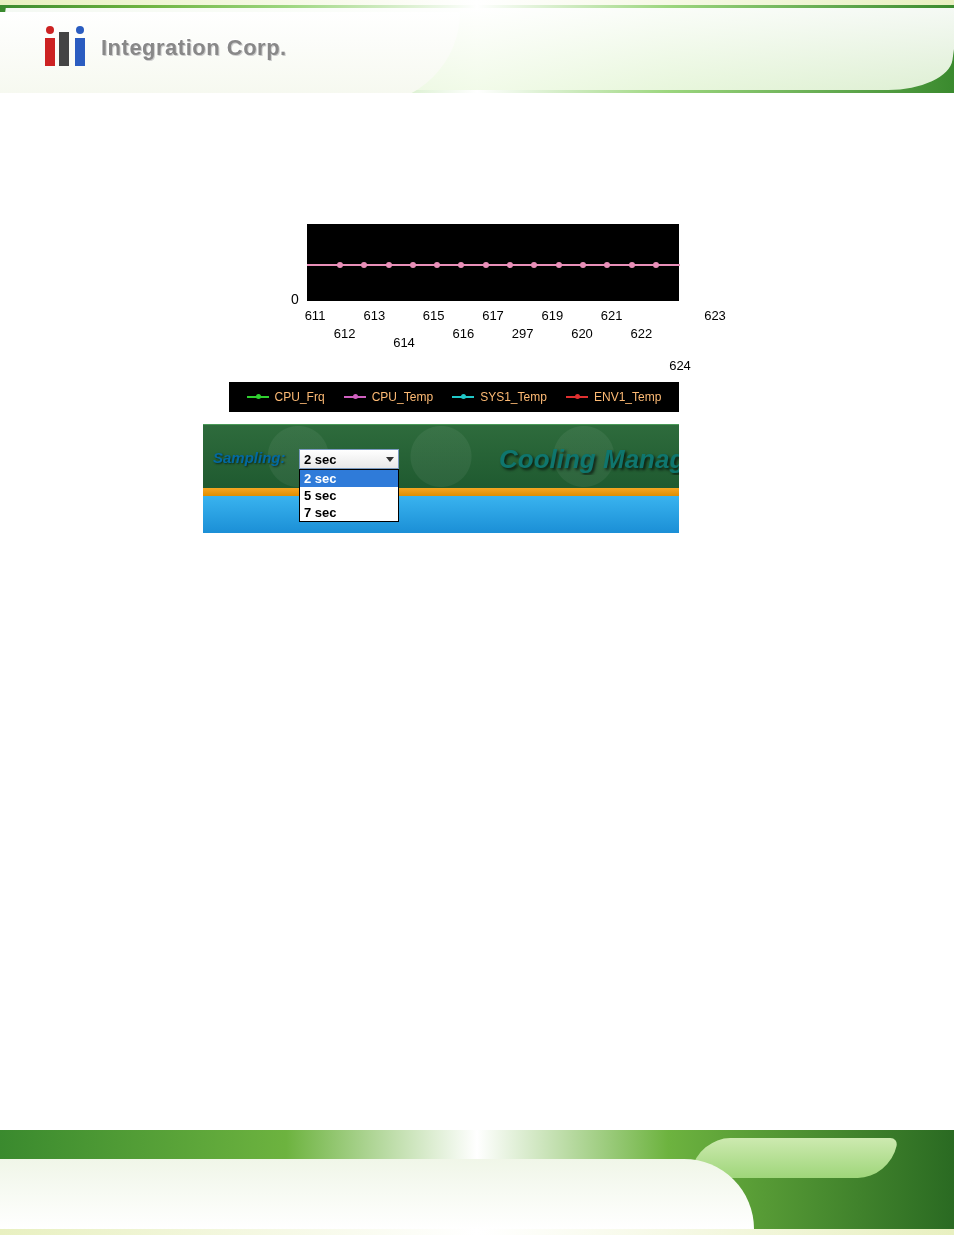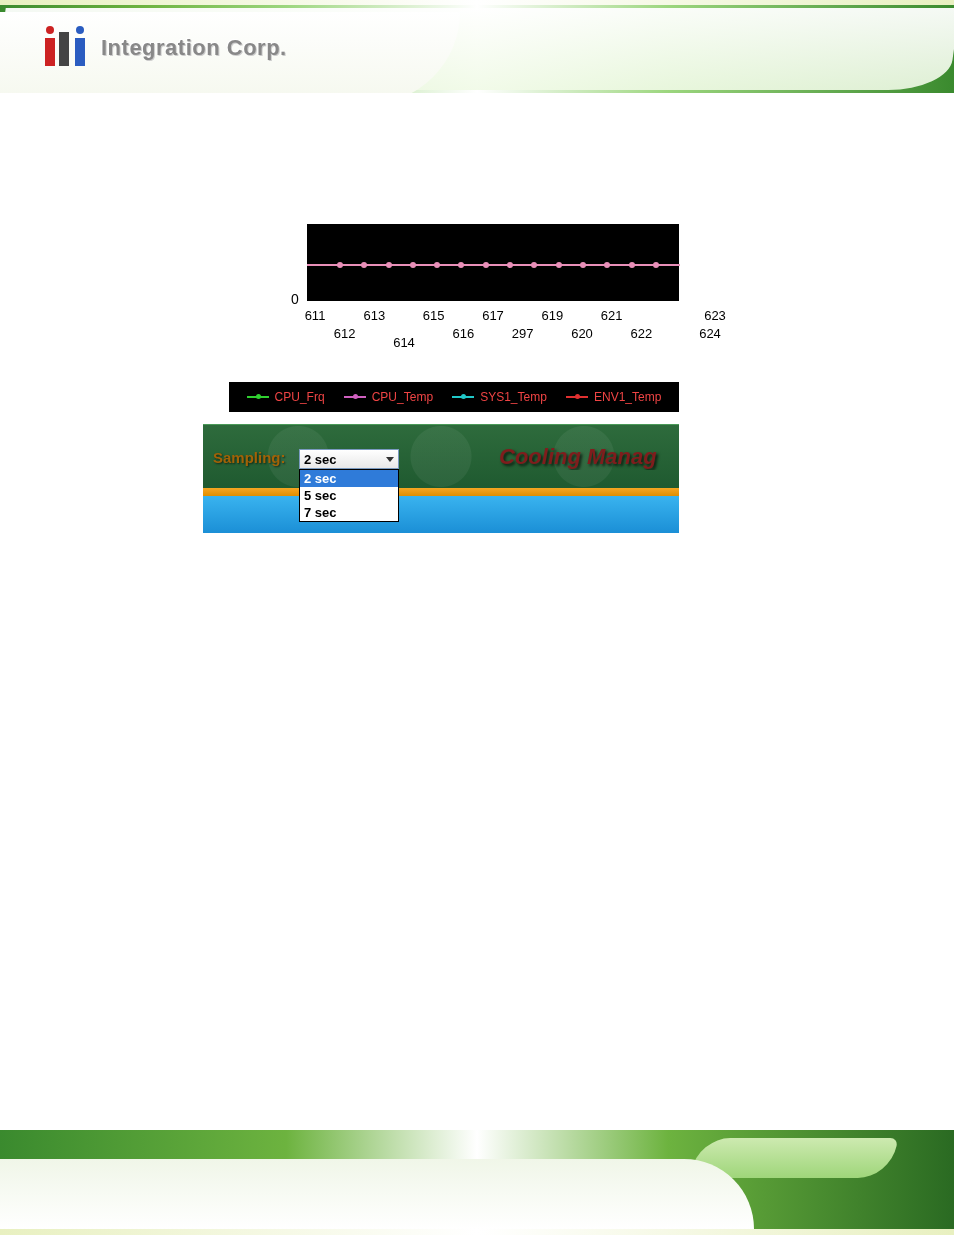--- a/index.html
+++ b/index.html
@@ -148,21 +148,21 @@
     background: #000;
     display: flex;
     align-items: center;
     justify-content: space-around;
     padding: 0 8px;
   }
   .legend .item {
     display: flex;
     align-items: center;
     font-size: 12px;
-    color: #ef4444;
+    color: #fdba74;
   }
   .legend .swatch {
     width: 22px; height: 2px;
     margin-right: 6px;
     position: relative;
   }
   .legend .swatch::after {
     content:"";
     position:absolute;
     left:9px; top:-2px;
@@ -196,32 +196,33 @@
   }
   .strip-blue {
     position: absolute;
     left: 0; top: 72px; right: 0;
     bottom: 0;
     background: linear-gradient(180deg, #39b3ef 0%, #1b8fd6 100%);
   }
   .sampling-label {
     position: absolute;
     left: 10px; top: 25px;
-    color: #a16207;
+    color: #0369a1;
     font-weight: bold;
     font-size: 15px;
     text-shadow: 1px 1px 2px rgba(0,0,0,0.6);
+    font-style: italic;
   }
   .cooling-title {
     position: absolute;
     right: 0; top: 20px;
-    color: #7f1d1d;
+    color: #0f766e;
     font-weight: 900;
     font-style: italic;
-    font-size: 22px;
+    font-size: 26px;
     text-shadow: 2px 2px 3px rgba(0,0,0,0.7);
     white-space: nowrap;
     overflow: hidden;
     width: 180px;
   }
   .dropdown {
     position: absolute;
     left: 96px; top: 25px;
     width: 100px;
   }
@@ -339,21 +340,21 @@
         <span style="left: 304.667px;">621</span>
         <span style="left: 372px; margin-left: 36px;">623</span>
       </div>
     <div class="xlabels-bot" id="xlb">
         <span style="left: 37.6667px;">612</span>
         <span style="left: 97px; margin-top: 9px;">614</span>
         <span style="left: 156.333px;">616</span>
         <span style="left: 215.667px;">297</span>
         <span style="left: 275px;">620</span>
         <span style="left: 334.333px;">622</span>
-        <span style="left: 403px;">624</span>
+        <span style="left: 373px; margin-top: 32px;">624</span>
       </div>
   </div>
 
   <div class="legend">
     <div class="item">
       <span class="swatch" style="background:#30d030"></span>
       <span>CPU_Frq</span>
     </div>
     <div class="item">
       <span class="swatch" style="background:#d060c0"></span>

